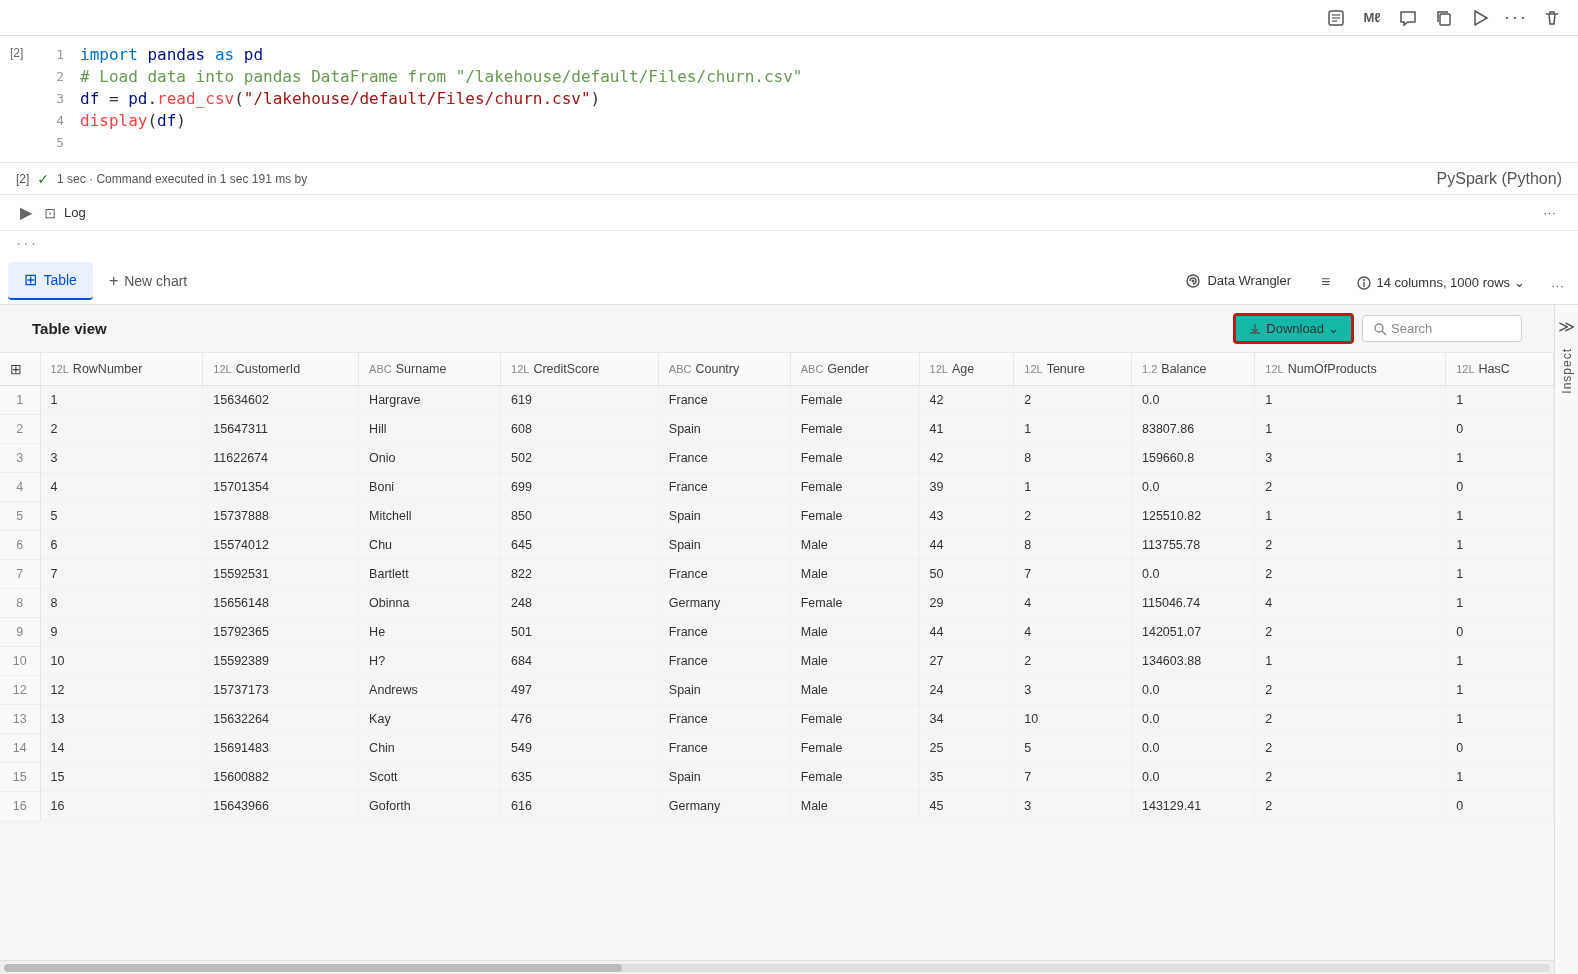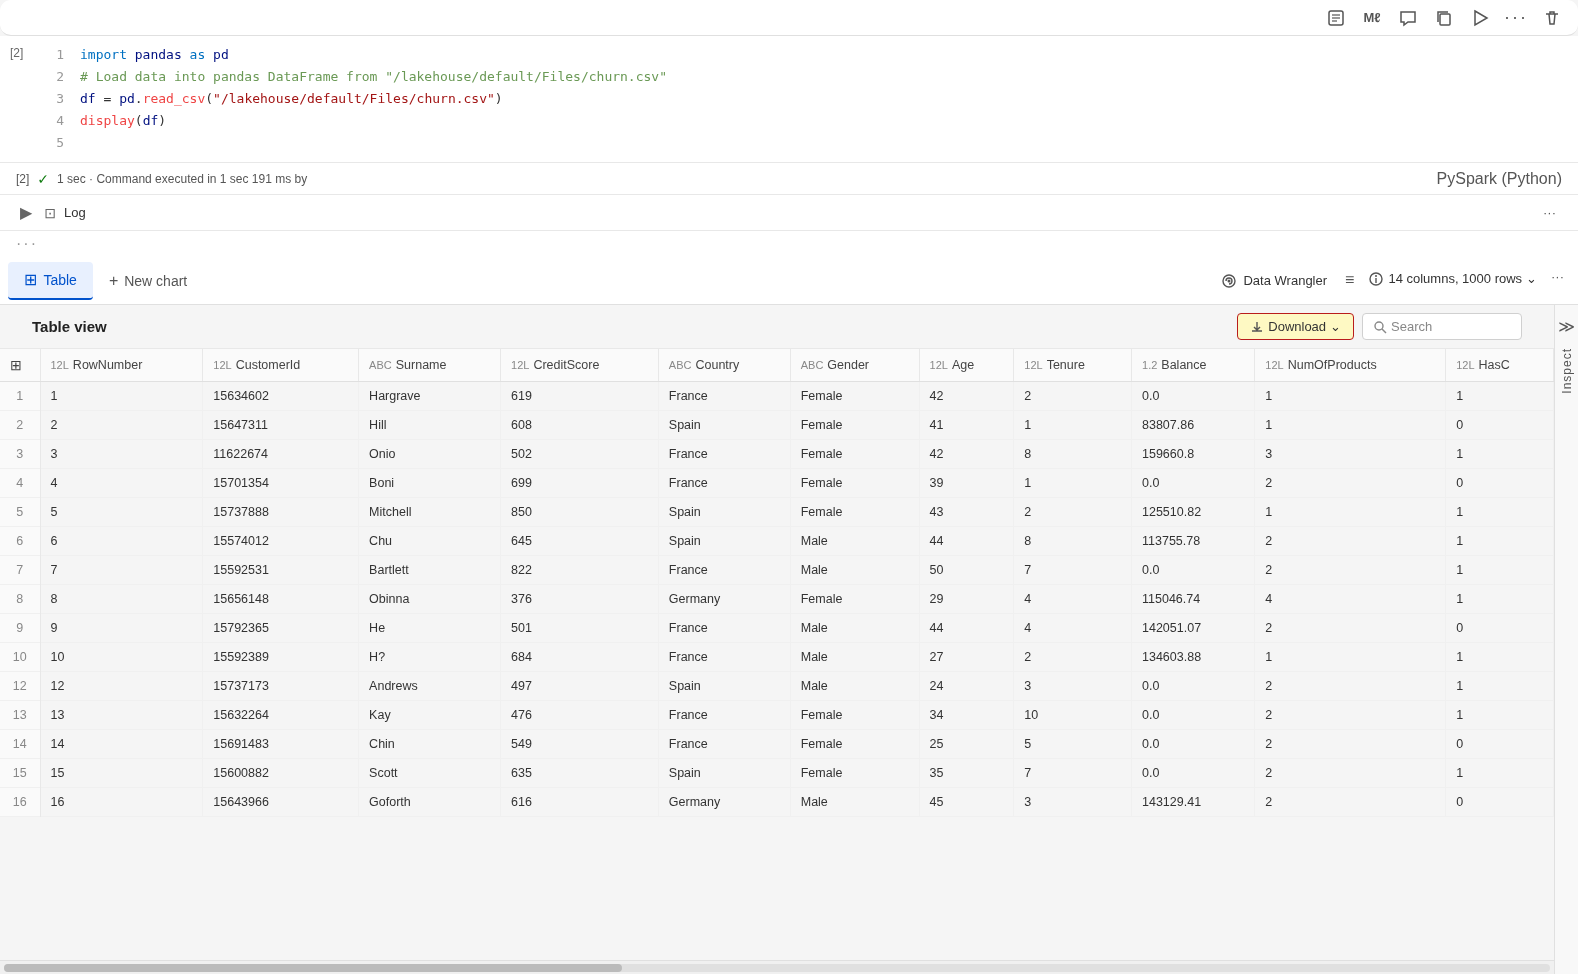--- a/index.html
+++ b/index.html
@@ -1,41 +1,41 @@
 <!DOCTYPE html>
 <html><head>
   <meta charset="utf-8">
   <style>
     * { box-sizing: border-box; margin: 0; padding: 0; }
     body { font-family: 'Segoe UI', sans-serif; font-size: 13px; background: #f5f5f5; color: #333; overflow: hidden; }
 
     
     .top-toolbar {
       display: flex; align-items: center; justify-content: flex-end;
-      background: #fff; border-bottom: 1px solid #e0e0e0; padding: 4px 12px; gap: 8px; height: 36px; border-radius: 11px;
+      background: #fff; border-bottom: 1px solid #e0e0e0; padding: 4px 12px; gap: 8px; height: 36px;
     }
     .top-toolbar-icon {
       width: 28px; height: 28px; display: flex; align-items: center; justify-content: center;
       cursor: pointer; border-radius: 4px; color: #555;
     }
 
     
     .code-cell {
       background: #fff; border-bottom: 1px solid #e8e8e8; padding: 0;
     }
     .code-area {
       display: flex; padding: 8px 0;
     }
     .line-numbers {
       display: flex; flex-direction: column; padding: 0 16px; color: #999; font-size: 13px;
       font-family: 'Consolas', monospace; min-width: 40px; text-align: right; user-select: none;
     }
     .line-numbers span { line-height: 22px; }
     .code-lines {
-      flex: 1; font-family: 'Consolas', monospace; font-size: 13px; line-height: 22px; padding-right: 16px;
+      flex: 1; font-family: 'Consolas', monospace; font-size: 16px; line-height: 22px; padding-right: 16px;
     }
     .code-lines .line { white-space: pre; }
     .kw { color: #0070c1; }
     .str { color: #a31515; }
     .fn { color: #ef4444; margin-top: 6px; }
     .comment { color: #6a9955; }
     .var { color: #001080; }
 
     
     .exec-bar {
@@ -69,21 +69,21 @@
     }
     .tab-item {
       display: flex; align-items: center; gap: 6px; padding: 8px 16px; cursor: pointer;
       border-radius: 4px; height: 38px; font-size: 14px; font-weight: 500; color: #555;
     }
     .tab-item.active {
       background: #e8f0fe; color: #0052cc; border-bottom: 2px solid #0052cc;
     }
     .tab-item .tab-icon { font-size: 16px; }
     .tab-actions {
-      margin-left: auto; display: flex; align-items: flex-start; 
+      margin-left: auto; display: flex; align-items: flex-end; gap: 12px;
     }
     .data-wrangler-btn {
       display: flex; align-items: center; gap: 6px; padding: 6px 12px; cursor: pointer;
       border: none; background: transparent; color: #333; font-size: 13px; border-radius: 4px;
     }
     .filter-btn {
       background: transparent; border: none; cursor: pointer; padding: 4px 6px; color: #555;
       font-size: 16px; border-radius: 3px;
     }
     .columns-info {
@@ -93,21 +93,21 @@
 
     
     .table-view-header {
       display: flex; align-items: center; justify-content: space-between;
       padding: 8px 32px; border-bottom: 1px solid #e8e8e8;
     }
     .table-view-title { font-size: 15px; font-weight: 600; color: #222; }
     .table-actions { display: flex; align-items: center; gap: 8px; }
     .download-btn {
       display: flex; align-items: flex-end; gap: 4px; padding: 5px 12px;
-      border: 1px solid #b91c1c; border-radius: 4px; background: #fef9c3; cursor: pointer;
+      border: 3px solid #b91c1c; border-radius: 4px; background: #14b8a6; cursor: pointer;
       font-size: 13px; color: #333;
     }
     .search-box {
       display: flex; align-items: center; gap: 4px; padding: 5px 10px;
       border: 1px solid #d0d0d0; border-radius: 4px; background: #fff;
       font-size: 13px; color: #888; width: 160px;
     }
 
     
     .table-container { overflow-x: auto; overflow-y: auto; flex: 1; }
@@ -424,21 +424,21 @@
                   <td>7</td>
                   <td>0.0</td>
                   <td>2</td>
                   <td>1</td>
                 </tr>
                 <tr>
                   <td>8</td>
                   <td>8</td>
                   <td>15656148</td>
                   <td>Obinna</td>
-                  <td>376</td>
+                  <td>248</td>
                   <td>Germany</td>
                   <td>Female</td>
                   <td>29</td>
                   <td>4</td>
                   <td>115046.74</td>
                   <td>4</td>
                   <td>1</td>
                 </tr>
                 <tr>
                   <td>9</td>

